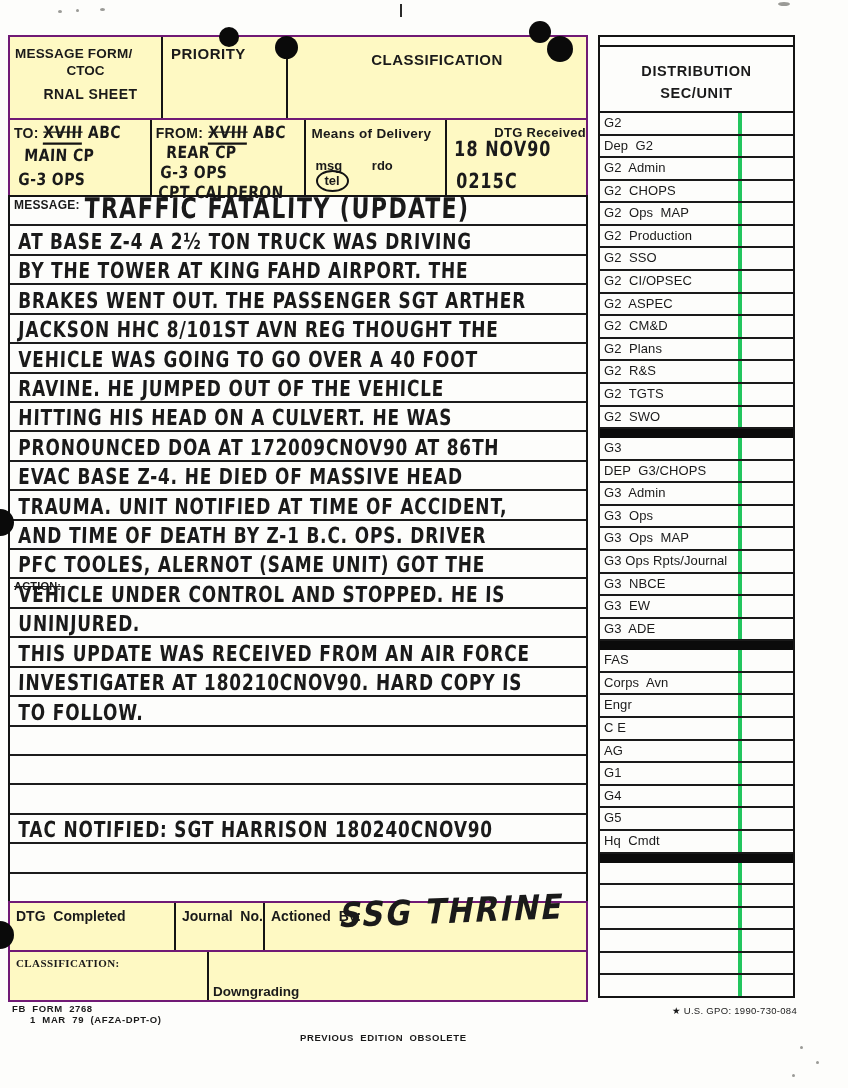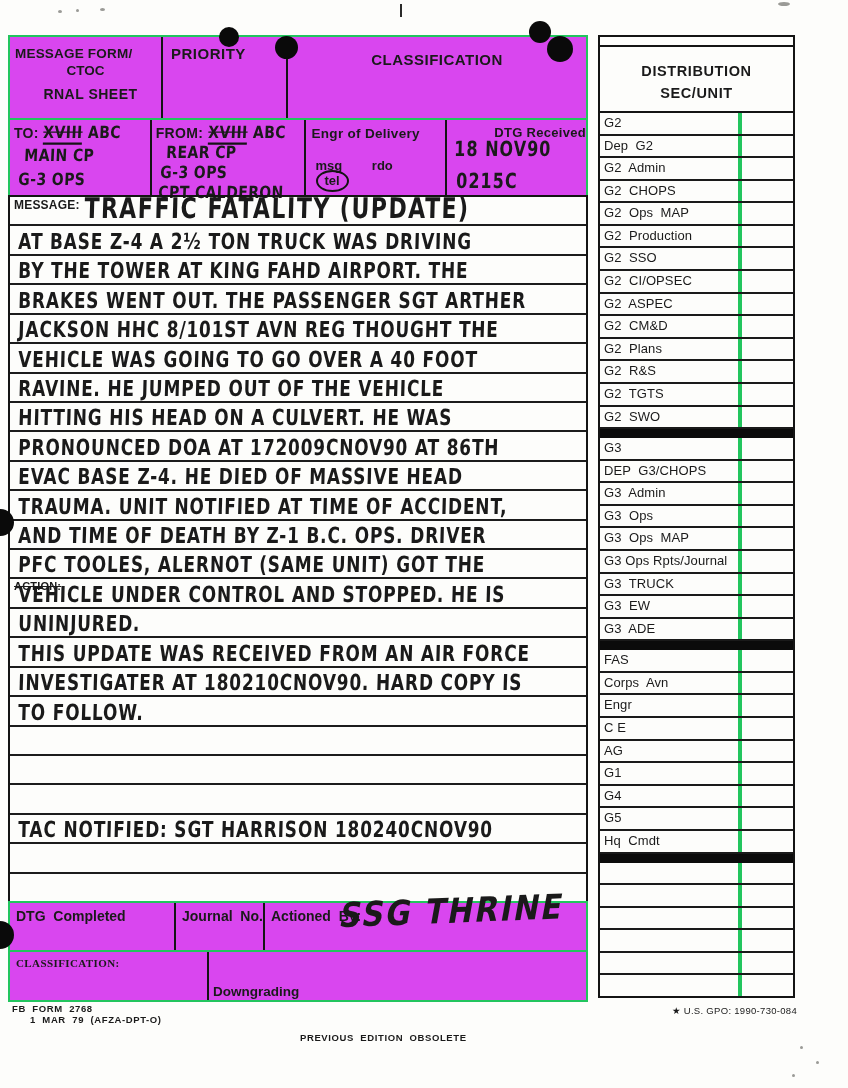--- a/index.html
+++ b/index.html
@@ -1,18 +1,18 @@
 <!DOCTYPE html>
 <html><head>
 <meta charset="utf-8">
 <style>
   html,body{margin:0;padding:0;background:#ffffff;}
   .page{position:relative;width:848px;height:1088px;background:#fdfdfb;overflow:hidden;
         font-family:"Liberation Sans", sans-serif;color:#1a1a1a;}
-  .abox{position:absolute;box-sizing:border-box;border:2px solid #22c55e;background:#d946ef;}
+  .abox{position:absolute;box-sizing:border-box;border:2px solid #701a75;background:#fef9c3;}
   .flexrow{display:flex;}
   .cell{box-sizing:border-box;position:relative;}
   .cell + .cell{border-left:2px solid #141414;}
 
   
   .plabel{font-weight:bold;font-size:14px;letter-spacing:0.3px;white-space:pre;}
 
   
   .hw{font-family:"DejaVu Sans", sans-serif;font-weight:bold;letter-spacing:0.8px;
       display:inline-block;white-space:pre;transform:scaleY(1.3) skewX(-2deg);
@@ -113,21 +113,21 @@
     <div class="cell" style="width:166px;">
       <div class="to-line1">
         <span class="plabel">FROM:</span>
         <span class="hw sm"><span class="numeral">XVIII</span> <span>ABC</span></span>
       </div>
       <div class="hw sm ind1" style="margin-top:4px;">REAR CP</div>
       <div class="hw sm ind2" style="margin-top:4px;">G-3 OPS</div>
       <div class="hw sm ind3" style="margin-top:4px;">CPT CALDERON</div>
     </div>
     <div class="cell" style="width:153px;">
-      <span class="meanslabel plabel" style="font-size:13.5px;">Engr of Delivery</span>
+      <span class="meanslabel plabel" style="font-size:13.5px;">Means of Delivery</span>
       <div class="meansopts">
         <span>msg</span>
         <span>rdo</span>
         <span class="circled">tel</span>
       </div>
     </div>
     <div class="cell" style="flex:1;">
       <span class="dtglabel plabel" style="font-size:13px;">DTG Received</span>
       <span class="hw dtg dtgl1">18 NOV90</span>
       <span class="hw dtg dtgl2">0215C</span>
@@ -310,21 +310,21 @@
         </div>
         <div class="drow">
           <div class="dlabel">G3  Ops  MAP</div>
           <div class="dval"></div>
         </div>
         <div class="drow">
           <div class="dlabel">G3 Ops Rpts/Journal</div>
           <div class="dval"></div>
         </div>
         <div class="drow">
-          <div class="dlabel">G3  TRUCK</div>
+          <div class="dlabel">G3  NBCE</div>
           <div class="dval"></div>
         </div>
         <div class="drow">
           <div class="dlabel">G3  EW</div>
           <div class="dval"></div>
         </div>
         <div class="drow">
           <div class="dlabel">G3  ADE</div>
           <div class="dval"></div>
         </div>

